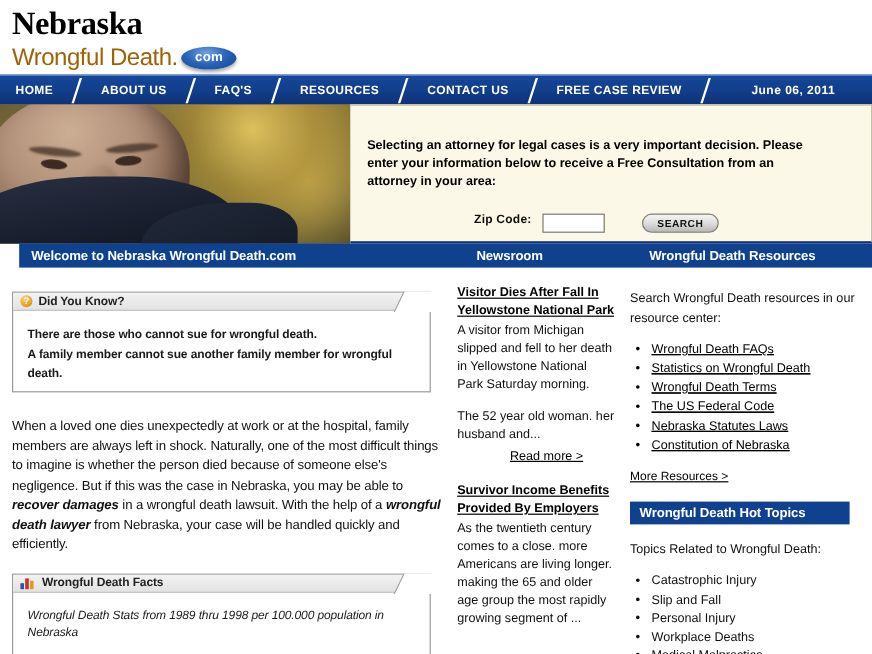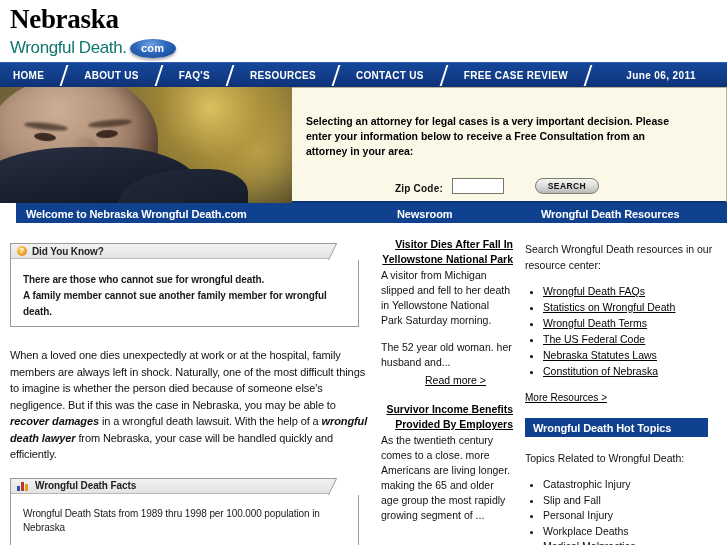--- a/index.html
+++ b/index.html
@@ -27,22 +27,22 @@
     line-height: 30px;
     margin: 0;
   }
   .logo-sub-row {
     display: flex;
     align-items: center;
     margin-top: 1px;
     height: 26px;
   }
   .logo-sub {
-    font-size: 17px;
-    color: #0f766e;
+    font-size: 20px;
+    color: #a16207;
     letter-spacing: -0.4px;
     line-height: 20px;
   }
   .com-badge {
     display: inline-block;
     margin-left: 3px;
     width: 46px; height: 19px;
     border-radius: 50%;
     background: radial-gradient(ellipse at 45% 28%, #6ea3e0 0%, #2a63b8 48%, #12438f 100%);
     color: #ffffff;
@@ -192,21 +192,21 @@
   }
   .hero-text {
     font-size: 10.5px;
     color: #000000;
     line-height: 15px;
     max-width: 372px;
     font-weight: bold;
   }
   .hero-row {
     display: flex;
-    align-items: flex-end;
+    align-items: flex-start;
     justify-content: center;
     margin-top: 19px;
     gap: 9px;
     padding-right: 16px;
   }
   .zip-label {
     font-size: 10px;
     font-weight: bold;
     color: #111111;
     letter-spacing: 0.2px;
@@ -339,39 +339,39 @@
     letter-spacing: -0.1px;
   }
   .body-para b { font-weight: bold; font-style: italic; }
 
   .folder-box.facts { margin-top: 15px; height: 120px; width: 349px; }
   .facts-intro {
     font-size: 10px;
     color: #1a1a1a;
     line-height: 14px;
     letter-spacing: -0.1px;
+    font-style: italic;
   }
 
   
   .news-intro {
     margin-top: 18px;
     font-size: 10.5px;
     line-height: 16px;
     color: #111111;
   }
   .news-item { margin-top: 14px; }
   .news-head {
     font-size: 10.5px;
     font-weight: bold;
     color: #000000;
     line-height: 15px;
     text-decoration: underline;
     display: block;
     cursor: pointer;
-    text-align: right;
   }
   .news-body {
     font-size: 10.5px;
     line-height: 15px;
     color: #111111;
     margin-top: 1px;
   }
   .news-extra {
     font-size: 10.5px;
     line-height: 15px;

